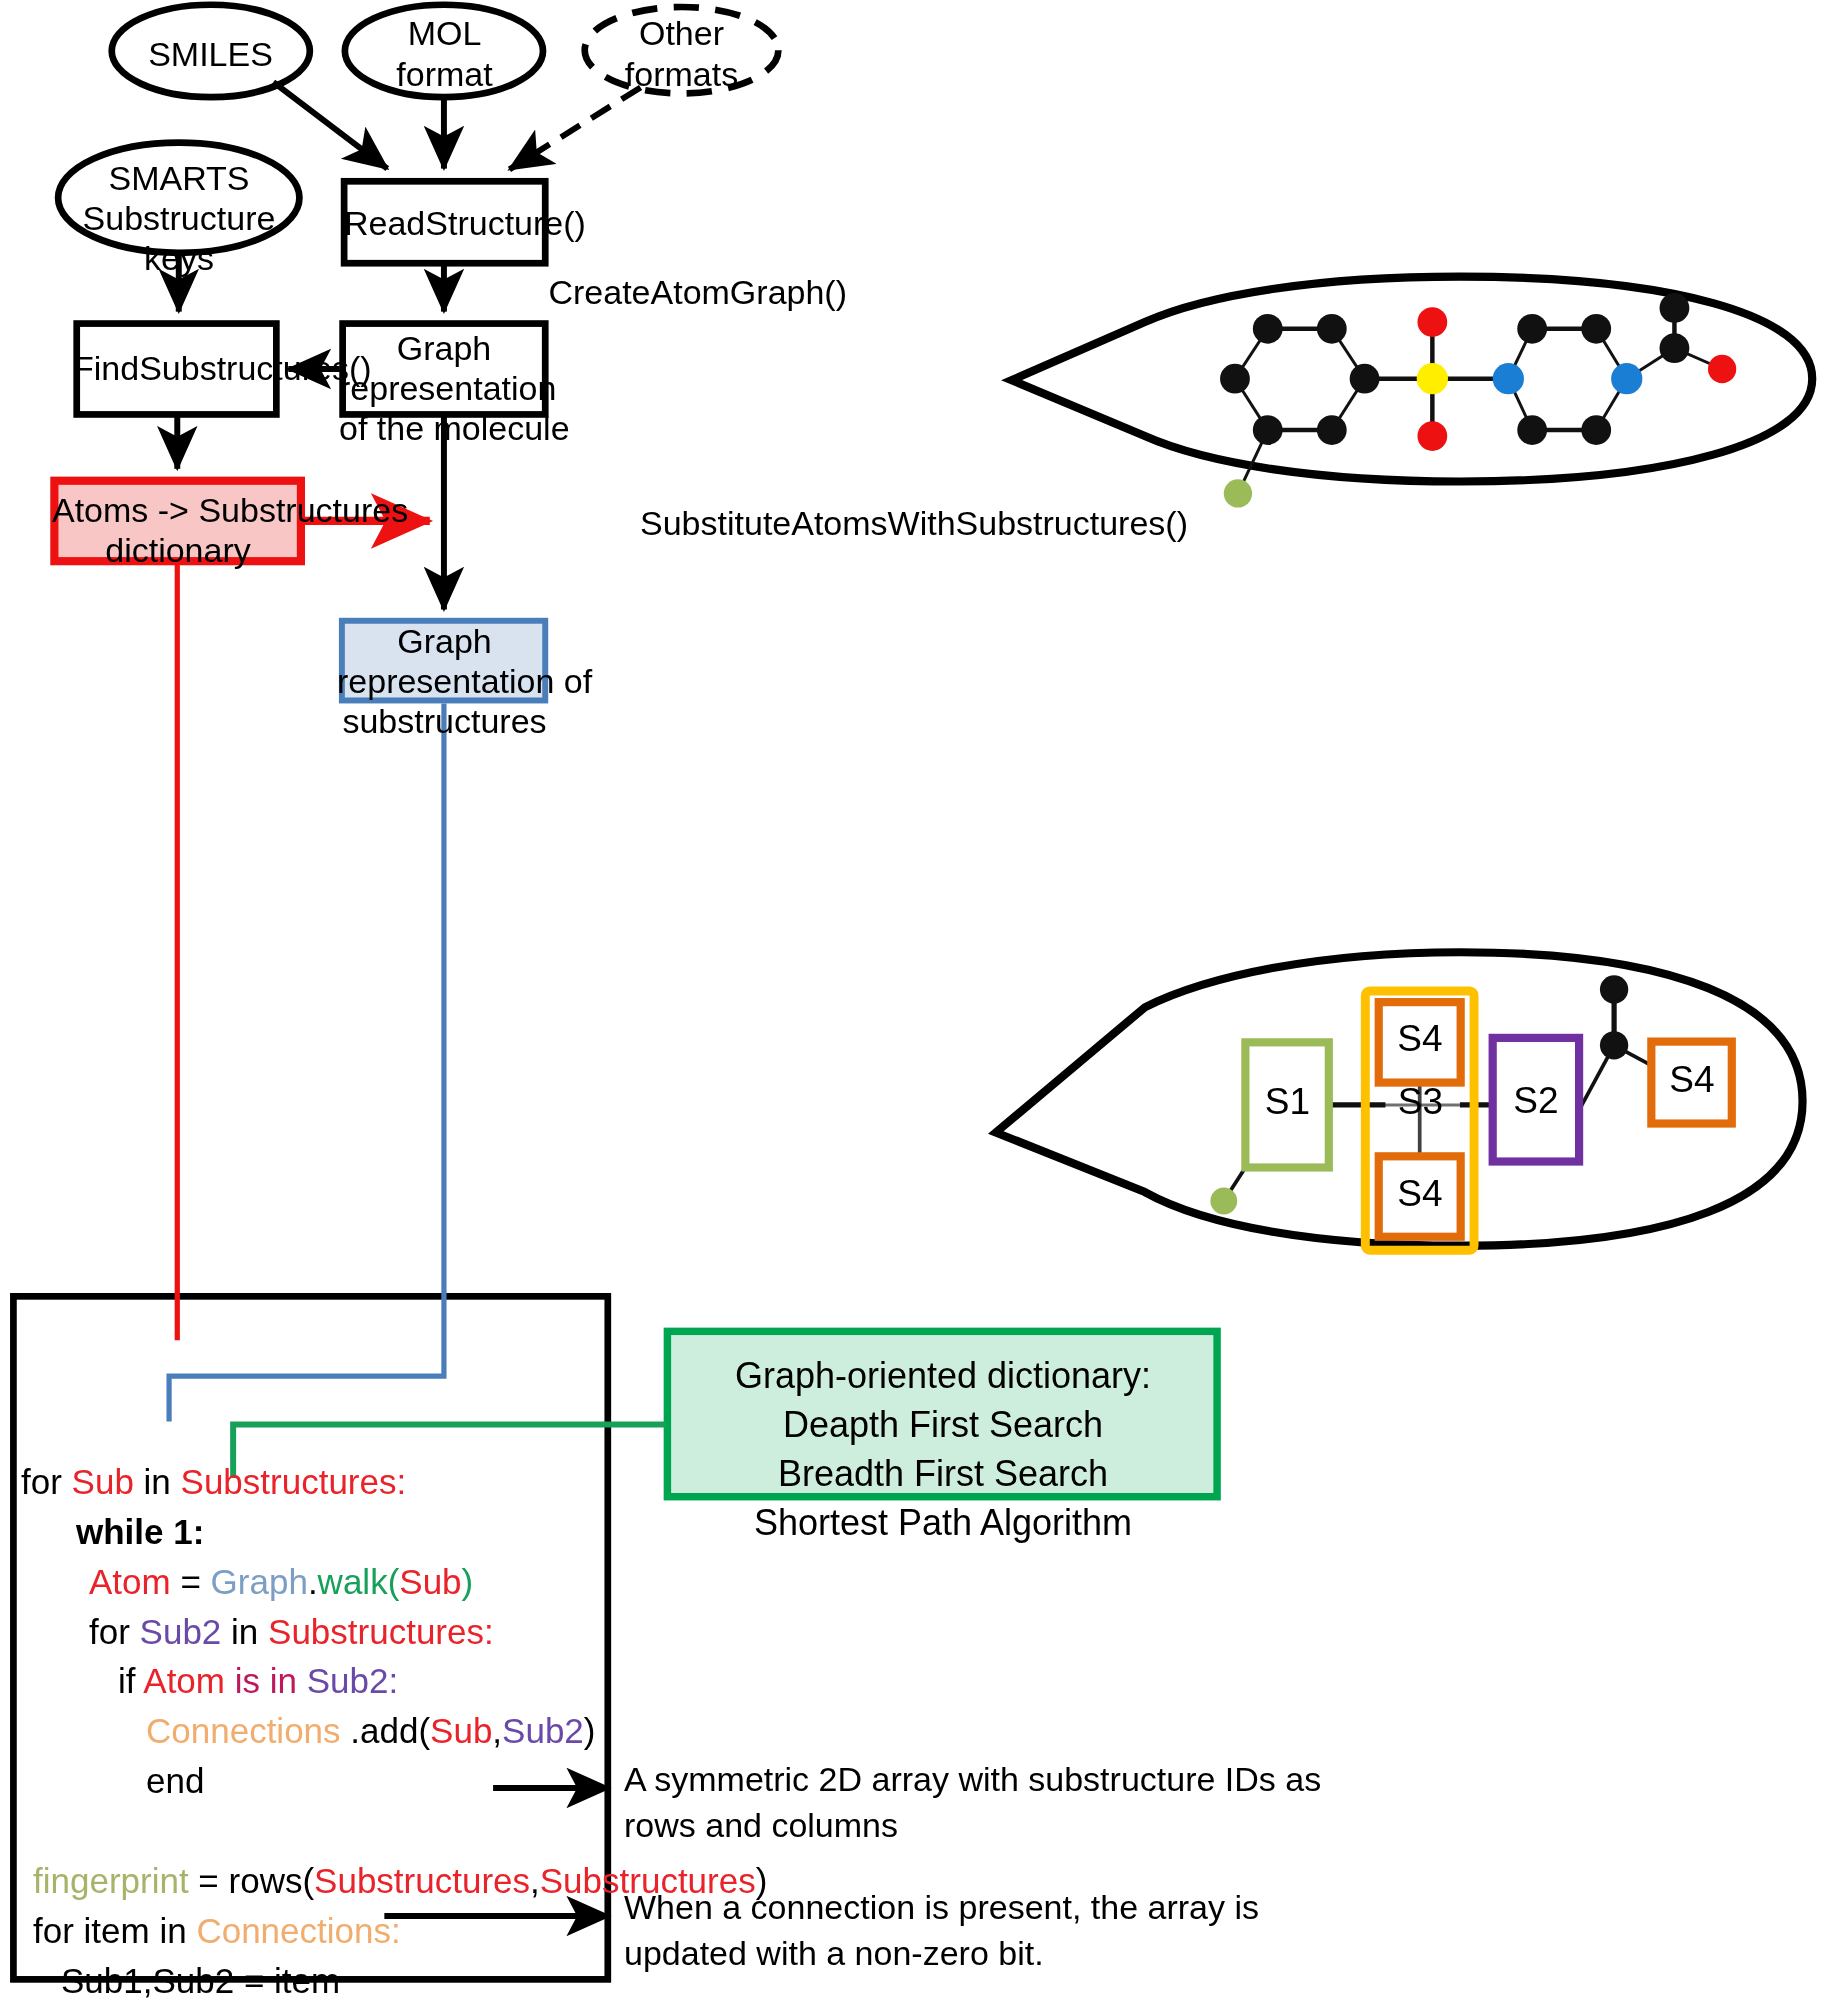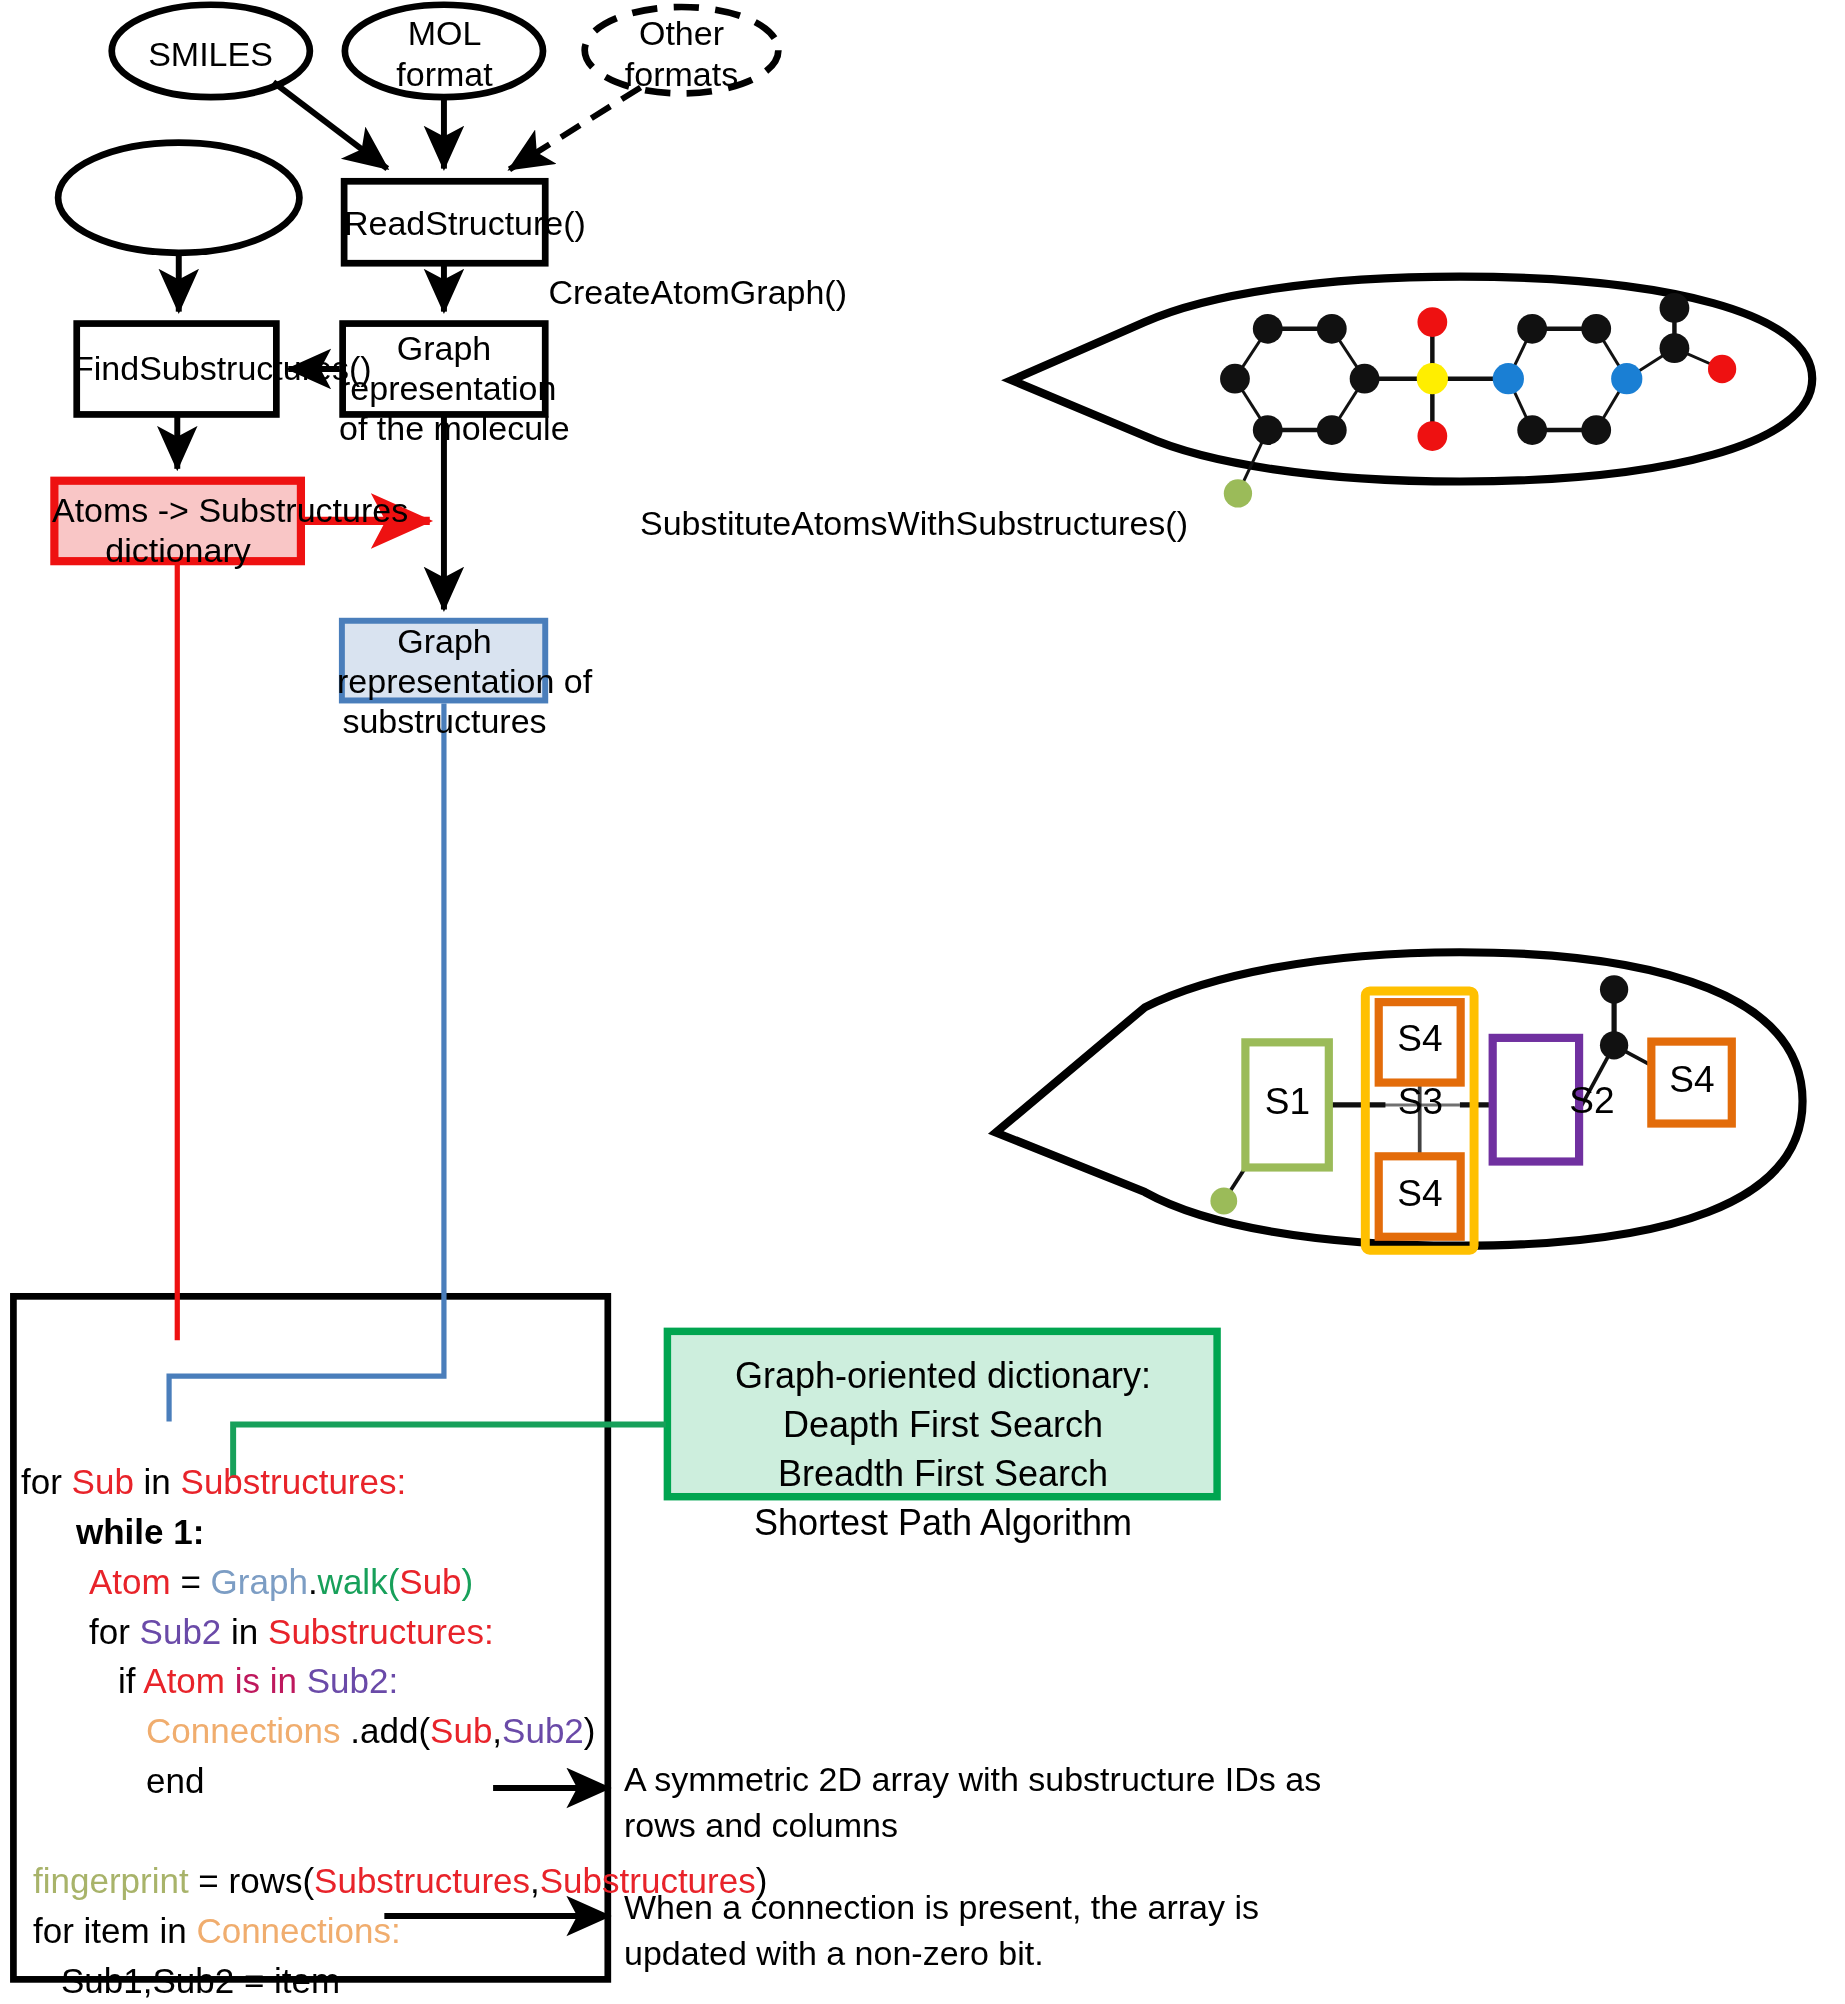--- a/index.html
+++ b/index.html
@@ -149,20 +149,23 @@
   </svg>
 
   <div class="lbl node-text" style="left:121px;top:34px;width:179px;">SMILES</div>
 
   <div class="lbl node-text" style="left:355px;top:13.4px;width:179px;">MOL
 format</div>
 
   <div class="lbl node-text" style="left:592px;top:13.4px;width:179px;">Other
 formats</div>
 
+  <div class="lbl node-text" style="left:60px;top:158px;width:238px;">SMARTS
+Substructure
+keys</div>
 
   <div class="lbl node-text" style="left:344px;top:203px;width:201px;">ReadStructure()</div>
 
   <div class="lbl node-text" style="left:73px;top:348px;width:207px;">FindSubstructures()</div>
 
   <div class="lbl node-text" style="left:339px;top:328px;width:210px;">Graph
 representation
 of the molecule</div>
 
   <div class="lbl node-text" style="left:52px;top:490px;width:252px;">Atoms -&gt; Substructures
@@ -173,21 +176,21 @@
 substructures</div>
 
   <div class="lbl edge-text" style="left:460px;top:272px;width:387px;">CreateAtomGraph()</div>
 
   <div class="lbl edge-text" style="left:458px;top:503px;width:730px;">SubstituteAtomsWithSubstructures()</div>
 
   <div class="sbox-text" style="left:1246px;top:1081px;width:83px;">S1</div>
   <div class="sbox-text" style="left:1379px;top:1018px;width:82px;">S4</div>
   <div class="sbox-text" style="left:1366px;top:1081px;width:109px;">S3</div>
   <div class="sbox-text" style="left:1379px;top:1173px;width:82px;">S4</div>
-  <div class="sbox-text" style="left:1549px;top:1080px;width:86px;">S2</div>
+  <div class="sbox-text" style="left:1493px;top:1080px;width:86px;">S2</div>
   <div class="sbox-text" style="left:1652px;top:1059px;width:80px;">S4</div>
 
   <div class="grn-text" style="left:668px;top:1351px;width:550px;">Graph-oriented dictionary:</div>
   <div class="grn-text" style="left:668px;top:1400px;width:550px;">Deapth First Search</div>
   <div class="grn-text" style="left:668px;top:1498px;width:550px;">Shortest Path Algorithm</div>
   <div class="grn-text" style="left:668px;top:1449px;width:550px;">Breadth First Search</div>
 
   <div class="note-text" style="left:624px;top:1757px;width:715px;">A symmetric 2D array with substructure
 IDs as rows and columns</div>
   <div class="note-text" style="left:624px;top:1885px;width:738px;">When a connection is present, the array is

